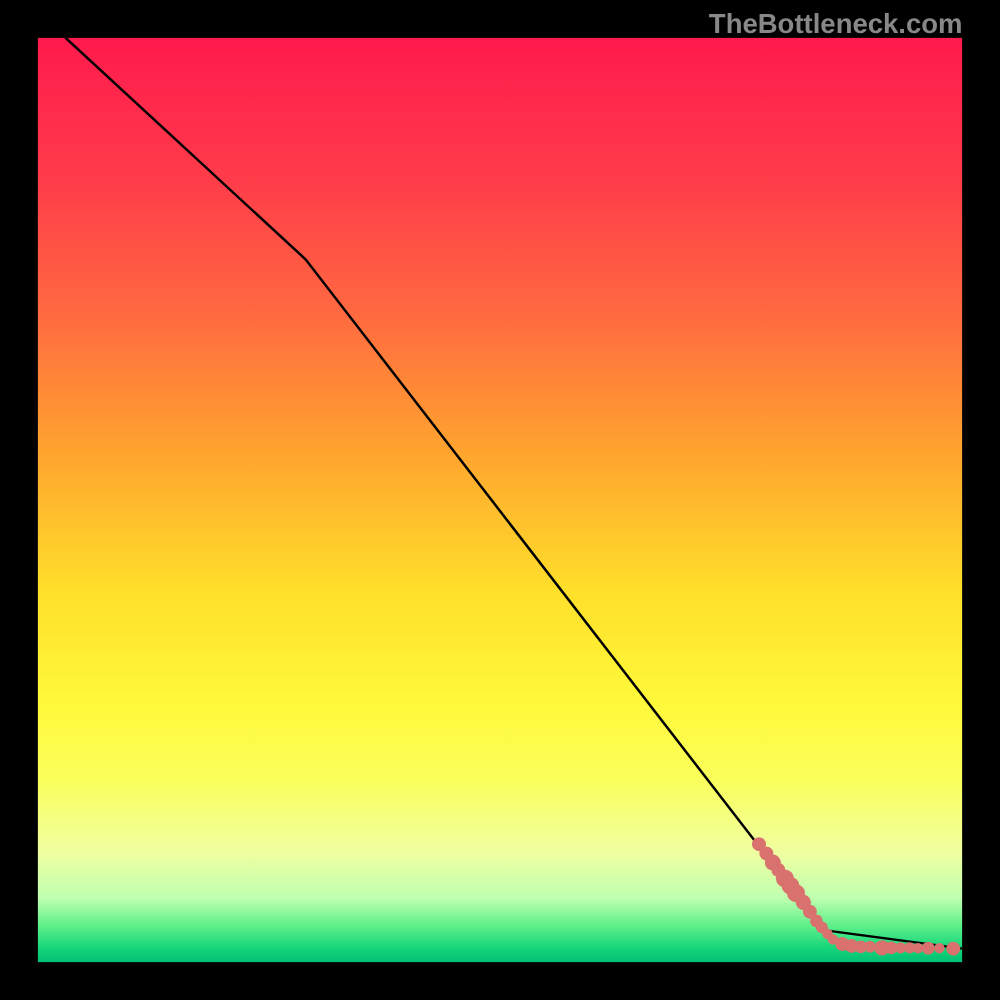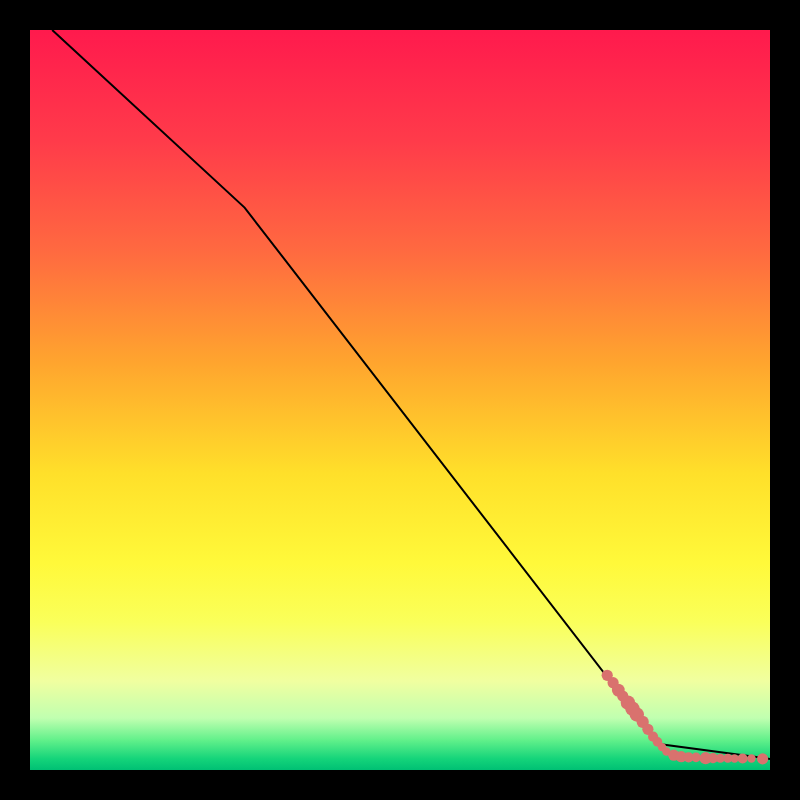--- a/index.html
+++ b/index.html
@@ -37,20 +37,21 @@
     position: absolute;
     left: 0; top: 0;
     width: 740px;
     height: 740px;
   }
 </style>
 </head>
 <body>
 
 <div class="outer">
+  <div class="watermark">TheBottleneck.com</div>
   <div class="plot-area">
     <svg class="bg" viewBox="0 0 740 740" preserveAspectRatio="none">
       <defs>
         <linearGradient id="grad" x1="0" y1="0" x2="0" y2="1">
             <stop offset="0%" stop-color="#ff1a4d"></stop>
             <stop offset="15%" stop-color="#ff3b4a"></stop>
             <stop offset="30%" stop-color="#ff6a40"></stop>
             <stop offset="45%" stop-color="#ffa52e"></stop>
             <stop offset="60%" stop-color="#ffe02a"></stop>
             <stop offset="72%" stop-color="#fff93a"></stop>

